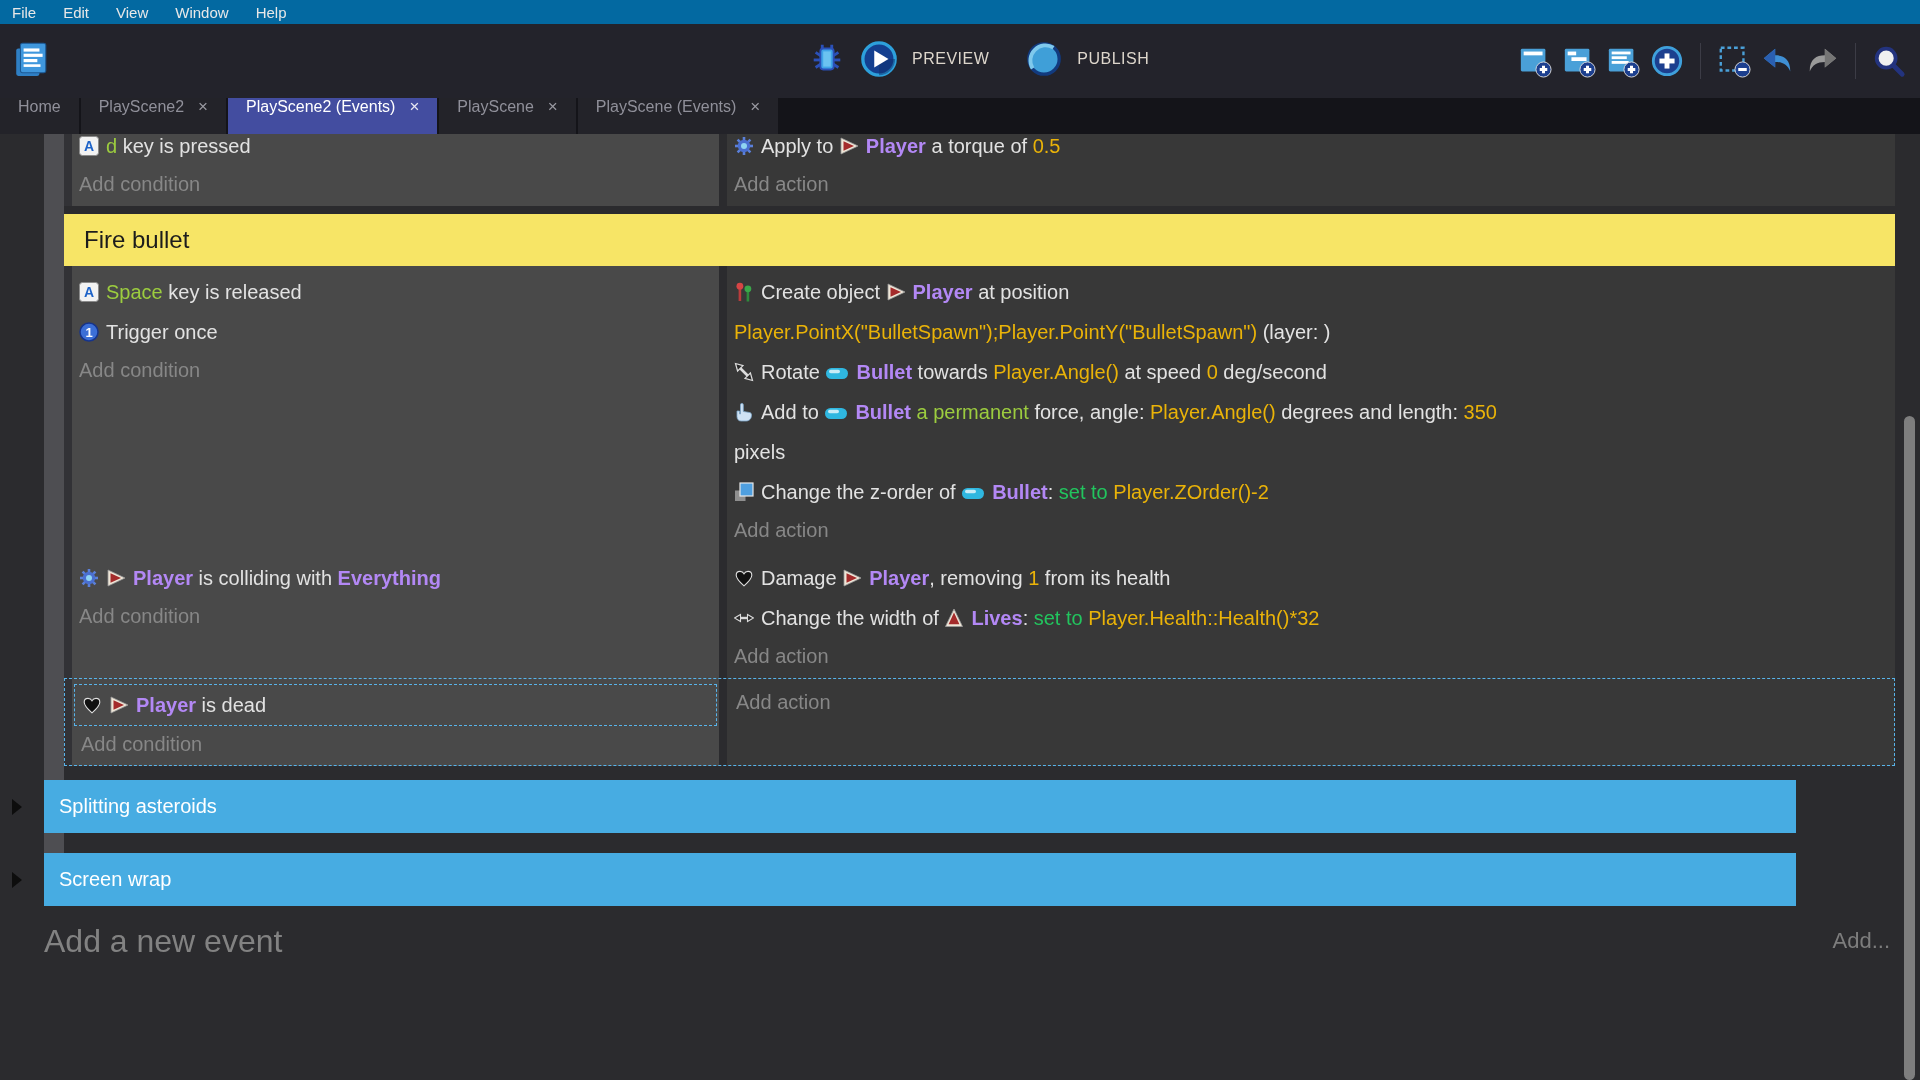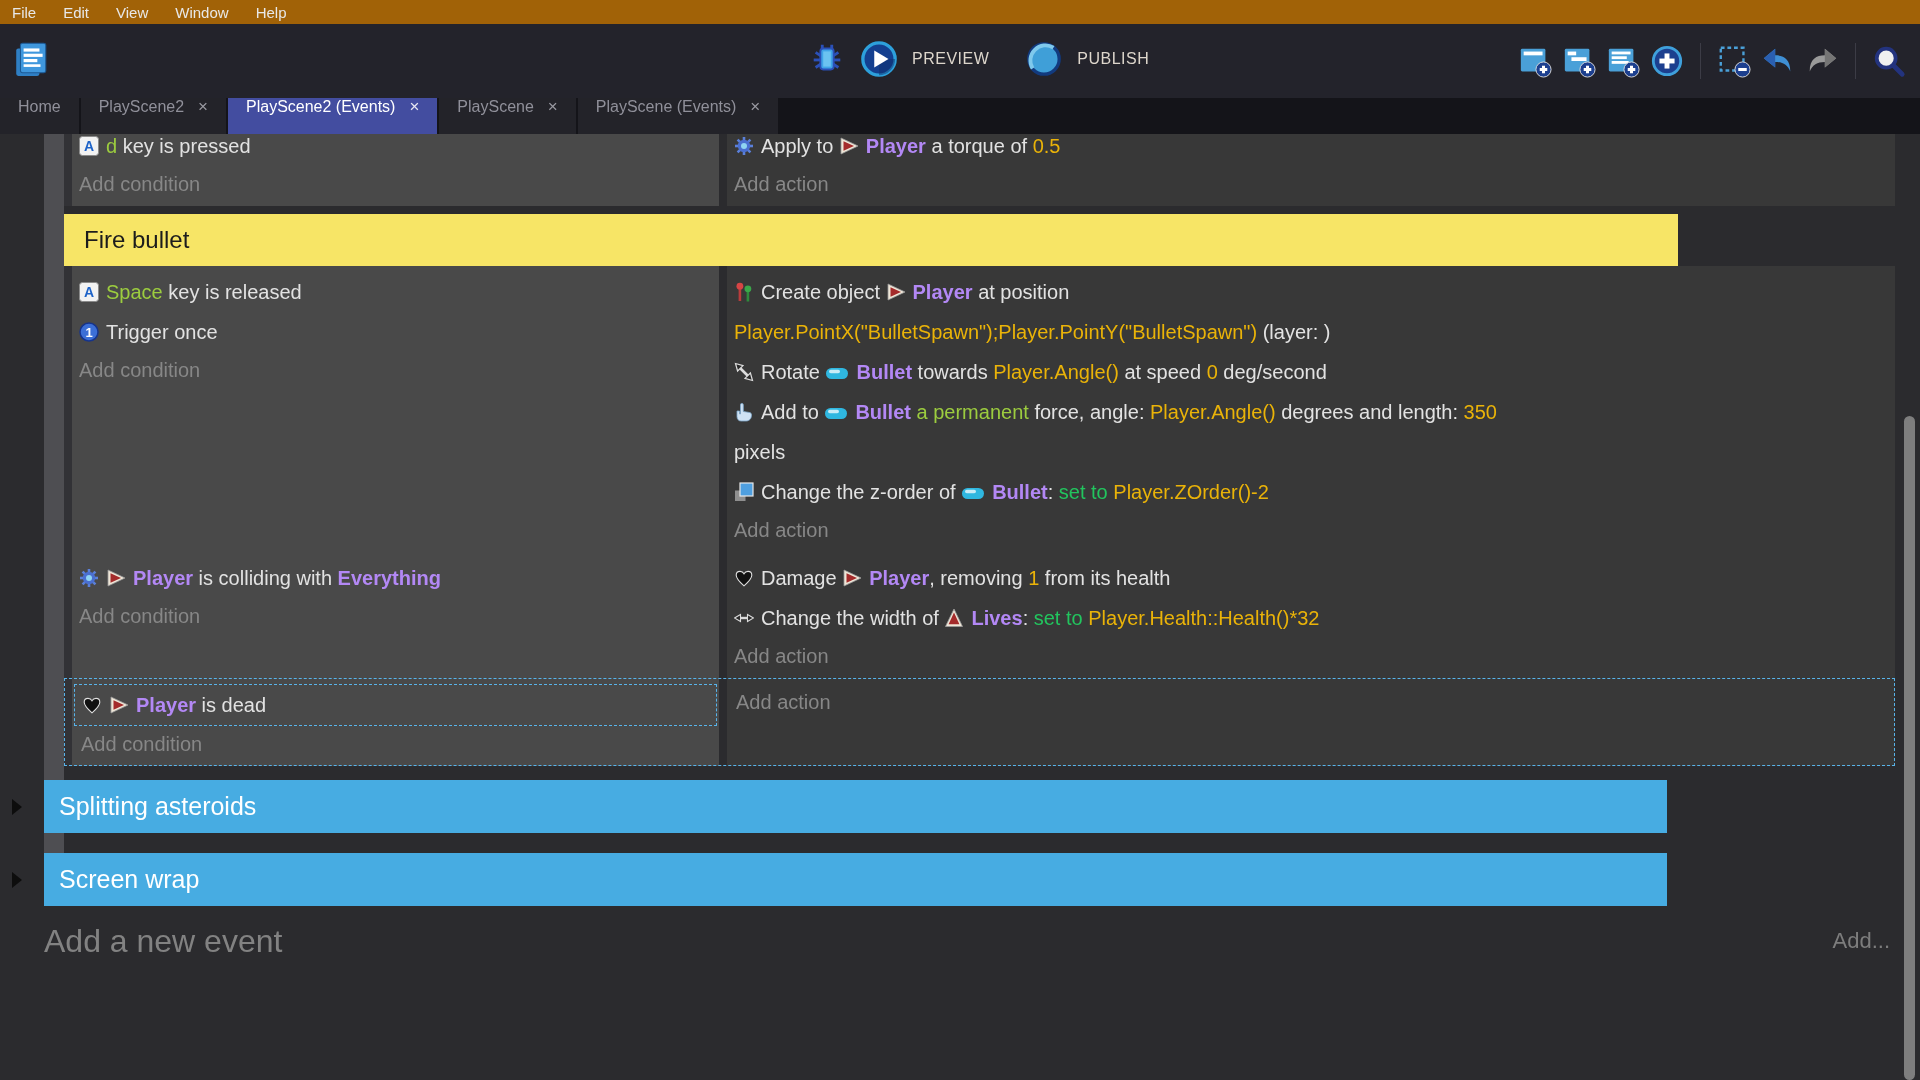--- a/index.html
+++ b/index.html
@@ -1,20 +1,20 @@
 <!DOCTYPE html>
 <html><head>
 <meta charset="utf-8">
 <style>
   * { margin:0; padding:0; box-sizing:border-box; }
   html,body { width:1920px; height:1080px; overflow:hidden; background:#2b2b2e;
     font-family:"Liberation Sans", sans-serif; }
 
   
-  .menu-bar { height:24px; background:#a16207; display:flex; align-items:center;
+  .menu-bar { height:24px; background:#0369a1; display:flex; align-items:center;
     padding-left:12px; gap:27px; }
   .menu-item { color:#e8e8e8; font-size:15px; cursor:default; }
 
   
   .toolbar { height:74px; background:#23232b; position:relative; }
   .tb-left { position:absolute; left:12px; top:16px; }
   .tb-center { position:absolute; left:808px; top:16px; display:flex; align-items:center; gap:14px; }
   .tb-label { color:#ddd6cc; font-size:16px; letter-spacing:0.5px; margin-right:22px; }
   .tb-right { position:absolute; right:14px; top:19px; display:flex; align-items:center; gap:10px; }
   .tb-icon { width:38px; height:38px; display:inline-flex; align-items:center; justify-content:center; cursor:pointer; }
@@ -50,24 +50,24 @@
   .seg.c-expr   { color:#eab308; }
   .seg.c-green  { color:#9ccc3f; }
   .seg.c-setto  { color:#22c55e; }
 
   .ic { display:inline-flex; width:20px; height:20px; vertical-align:-3px; margin-right:7px; }
   .ic.wide { width:24px; height:15px; vertical-align:-2px; }
   .ic svg { width:100%; height:100%; }
 
   
   .group { display:flex; align-items:center; position:relative; cursor:pointer; }
-  .group.yellow { margin-left:64px; width:1614px; height:52px; margin-top:8px;
+  .group.yellow { margin-left:64px; width:1831px; height:52px; margin-top:8px;
     background:#f7e566; color:#1c1c1c; font-size:24px; padding-left:20px; }
-  .group.blue { margin-left:44px; width:1623px; height:53px; background:#47ace2;
-    color:#ffffff; font-size:25px; padding-left:15px; }
+  .group.blue { margin-left:44px; width:1752px; height:53px; background:#47ace2;
+    color:#ffffff; font-size:20px; padding-left:15px; }
   .group.blue.first { margin-top:14px; }
   .group.blue.second { margin-top:20px; }
   .collapse-arrow { position:absolute; left:-32px; top:50%; transform:translateY(-50%);
     width:0; height:0; border-left:10px solid #0d0d0d;
     border-top:8px solid transparent; border-bottom:8px solid transparent; }
 
   
   .event-row.selected { outline:1px dashed #58b4ea; outline-offset:-1px; }
   .event-row.selected .item { border:1px dashed #58b4ea; }
   .event-row.selected .cond-cell, .event-row.selected .act-cell { padding-left:2px; padding-right:2px; }

